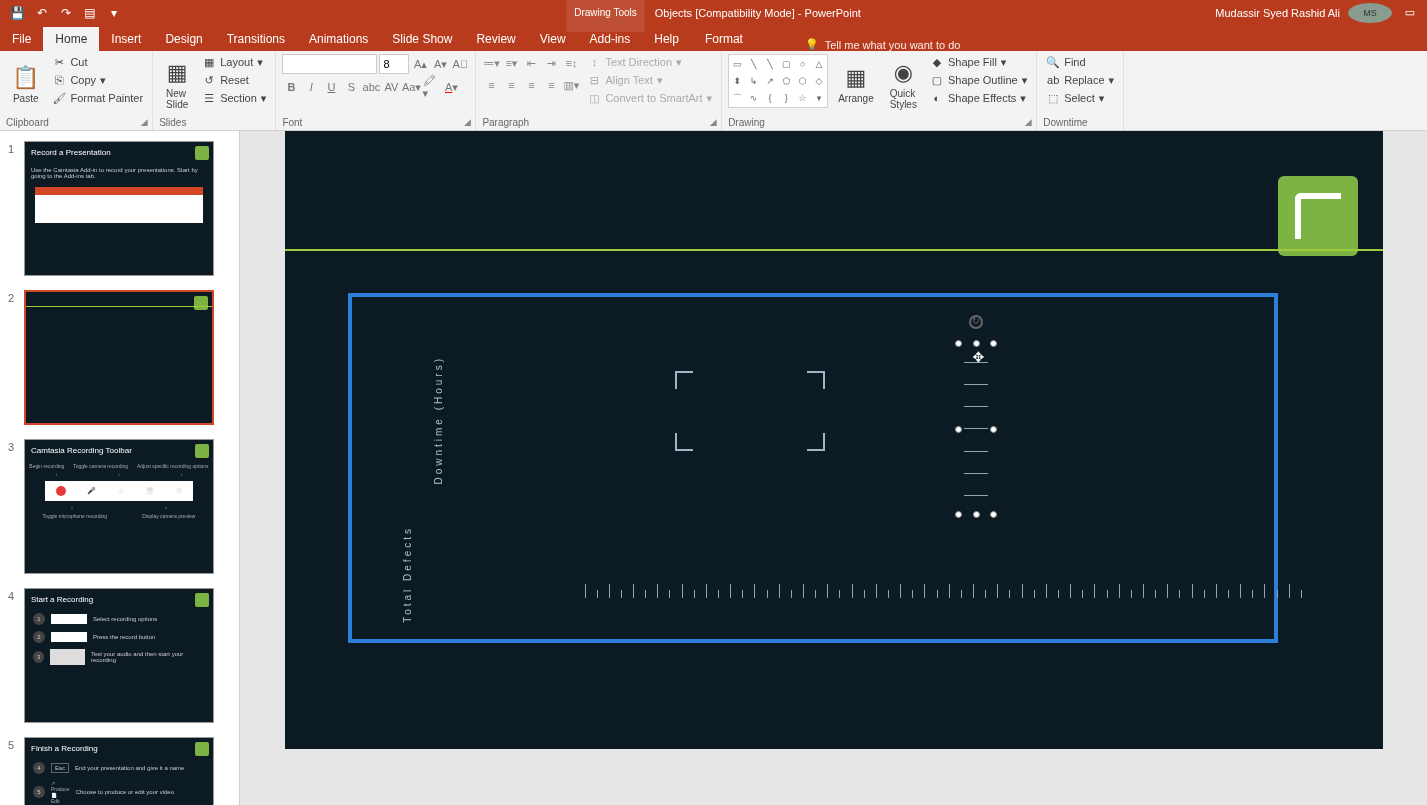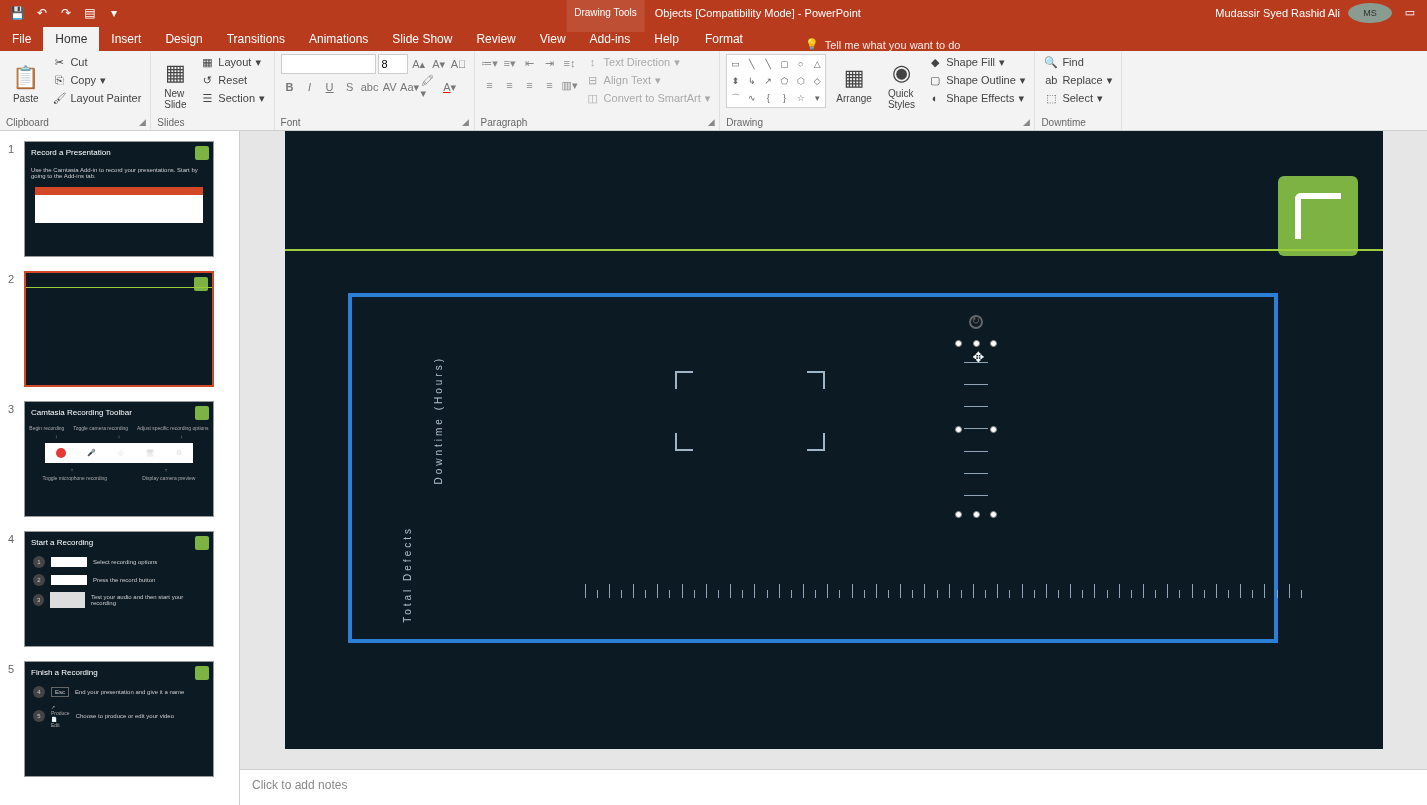--- a/index.html
+++ b/index.html
@@ -43,21 +43,21 @@
 .p-btn { width: 18px; height: 18px; display: flex; align-items: center; justify-content: center; color: #888; font-size: 11px; }
 .shapes-gallery { width: 100px; height: 54px; border: 1px solid #d0d0d0; background: #fff; display: grid; grid-template-columns: repeat(6, 1fr); grid-template-rows: repeat(3, 1fr); font-size: 9px; color: #666; }
 .shapes-gallery div { display: flex; align-items: center; justify-content: center; }
 .dialog-launcher { position: absolute; bottom: 2px; right: 2px; width: 12px; height: 12px; font-size: 9px; color: #888; display: flex; align-items: center; justify-content: center; }
 
 
 .main { display: flex; height: calc(805px - 25px - 26px - 80px); }
 .slide-panel { width: 240px; background: #fff; border-right: 1px solid #d0d0d0; overflow-y: auto; padding: 8px 0; }
 .thumb-row { display: flex; padding: 2px 8px 12px; }
 .thumb-num { width: 16px; font-size: 11px; color: #666; padding-top: 2px; }
-.thumb { width: 190px; height: 116px; background: #0c1a24; border: 1px solid #999; position: relative; font-size: 7px; color: #ddd; overflow: hidden; }
+.thumb { width: 190px; height: 135px; background: #0c1a24; border: 1px solid #999; position: relative; font-size: 7px; color: #ddd; overflow: hidden; }
 .thumb.selected { border: 2px solid #d24726; }
 .thumb-logo { position: absolute; top: 4px; right: 4px; width: 14px; height: 14px; background: #7cb342; border-radius: 2px; }
 .thumb-title { font-size: 8px; padding: 6px; color: #fff; }
 
 .editor { flex: 1; display: flex; flex-direction: column; background: #e6e6e6; }
 .slide-area { flex: 1; display: flex; align-items: flex-start; justify-content: center; overflow: hidden; }
 .slide { width: 1098px; height: 618px; background: #0c1a24; position: relative; margin-top: 0; }
 .slide-logo { position: absolute; top: 45px; right: 25px; width: 80px; height: 80px; background: #7cb342; border-radius: 6px; display: flex; align-items: center; justify-content: center; }
 .slide-logo::after { content: ""; width: 40px; height: 40px; border: 6px solid #fff; border-right: none; border-bottom: none; border-radius: 6px 0 0 0; transform: rotate(0deg); }
 .green-line { position: absolute; top: 118px; left: 0; right: 0; height: 2px; background: #9ccc3c; }
@@ -159,21 +159,21 @@
             <span class="mini-icon">✂</span>
             <span>Cut</span>
           </div>
         <div class="small-btn">
             <span class="mini-icon">⎘</span>
             <span>Copy</span>
             <span> ▾</span>
           </div>
         <div class="small-btn">
             <span class="mini-icon">🖌</span>
-            <span>Layout Painter</span>
+            <span>Format Painter</span>
           </div>
       </div>
     </div>
     <div class="group-label">Clipboard</div>
     <div class="dialog-launcher">◢</div>
   </div>
 
   <div class="ribbon-group">
     <div class="group-body">
       <div class="big-btn">
@@ -543,17 +543,14 @@
             <div></div>
             <div></div>
             <div></div>
             <div></div>
             <div></div>
             <div></div>
             <div></div>
         </div>
       </div>
     </div>
-    <div class="notes">
-      <span>Click to add notes</span>
-    </div>
   </div>
 </div>
 
 </body></html>

